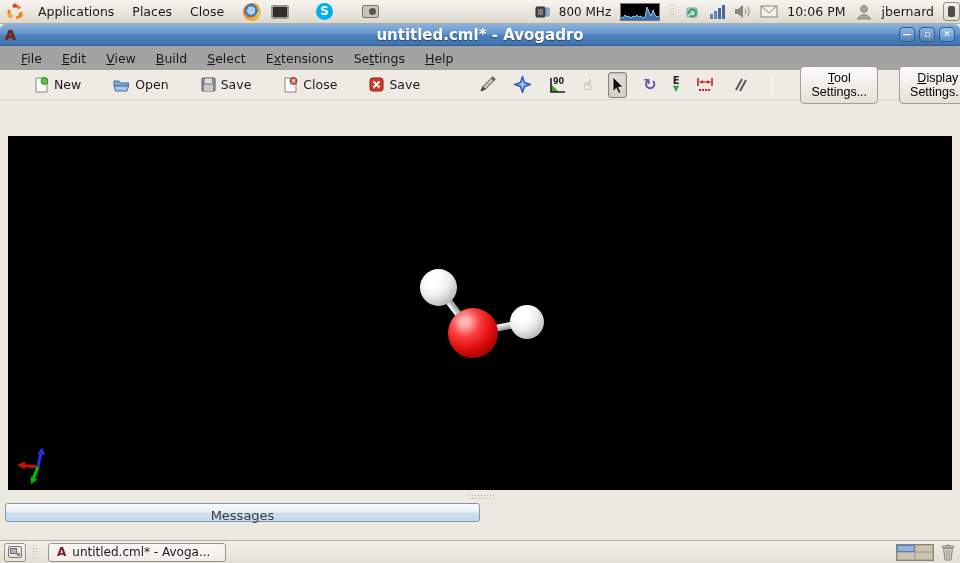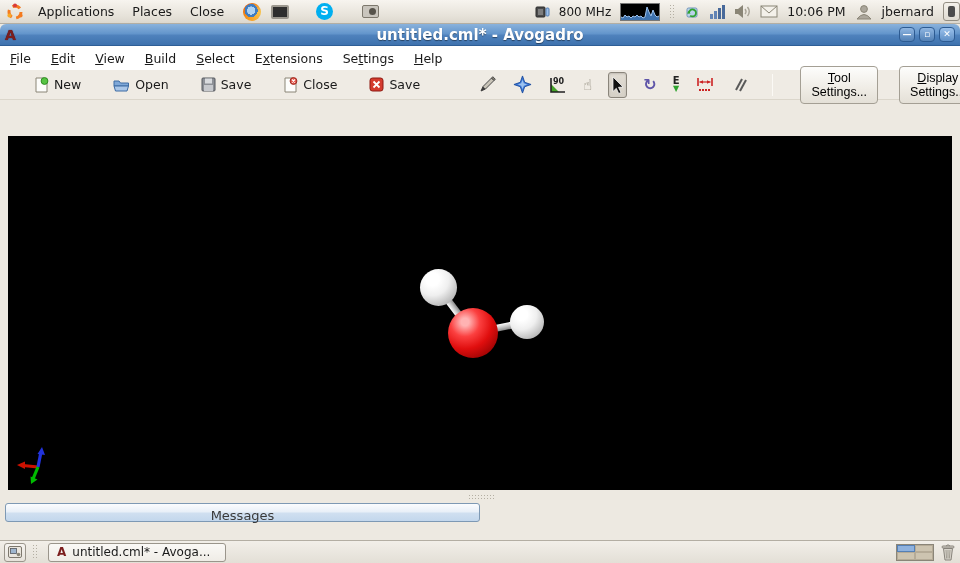--- a/index.html
+++ b/index.html
@@ -38,22 +38,22 @@
     border-bottom:1px solid #2E5E96; display:flex; align-items:center; padding:0 5px; position:relative; }
   .titlebar .title { position:absolute; left:0; right:0; text-align:center; color:#fff;
     font-weight:bold; font-size:15px; text-shadow:0 1px 1px rgba(0,0,0,.45); }
   .win-btns { margin-left:auto; display:flex; gap:4px; z-index:2; }
   .win-btn { width:16px; height:15px; border-radius:4px; border:1px solid #2D5B92;
     background:linear-gradient(#8FB6E2,#5381B6); color:#fff; font-size:9px; line-height:13px;
     text-align:center; font-weight:bold; }
   .win-btn.close { background:linear-gradient(#9CC2EC,#5E8FC6); }
   .app-icon-a { font-weight:bold; font-size:14px; color:#7B1E1E; text-shadow:0 0 1px #400; z-index:2; }
 
-  .menubar { height:24px; display:flex; align-items:center; padding-left:0;
-    background:#ffffff; }
+  .menubar { height:24px; display:flex; align-items:center; padding-left:11px;
+    background:#a3a3a3; }
   .menubar .item { padding:3px 10px; font-size:12.5px; }
   .menubar .item u, .tb-settings u { text-decoration:underline; }
 
   .toolbar { height:30px; display:flex; align-items:center; background:#EFEBE4;
     border-bottom:1px solid #DBD6CB; padding-left:4px;gap:16px; }
   .tb-act { display:flex; align-items:center; gap:5px; padding:3px 8px; font-size:12.5px; border-radius:3px; }
   .tool-btn { width:26px; height:26px; display:flex; align-items:center; justify-content:center; border-radius:3px; }
   .tool-btn.active { border:1px solid #8A857B; background:linear-gradient(#E2DDD4,#D5D0C6);
     box-shadow:inset 0 1px 2px rgba(0,0,0,.15); }
   .vsep { width:1px; height:22px; background:#CBC6BA; border-right:1px solid #FBF9F5; margin:0 6px; }

